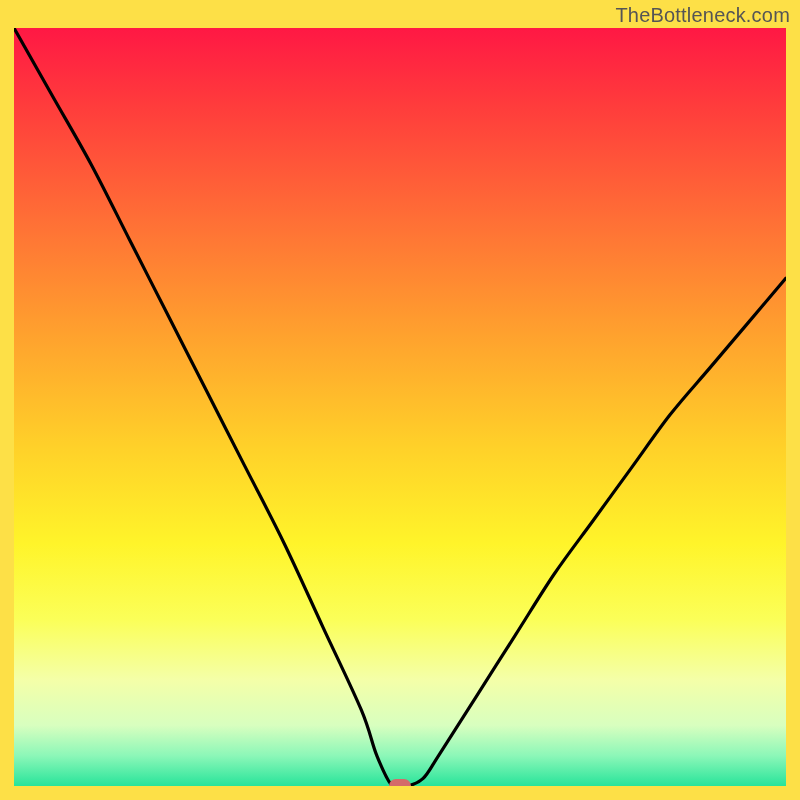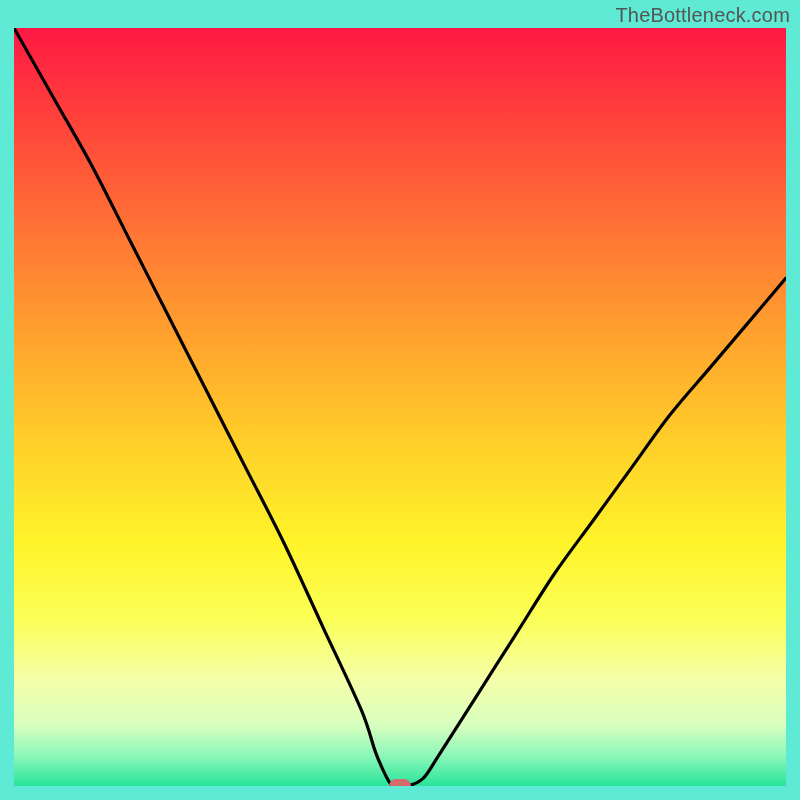--- a/index.html
+++ b/index.html
@@ -8,21 +8,21 @@
     width: 800px;
     height: 800px;
     background: #000;
     font-family: Arial, Helvetica, sans-serif;
     overflow: hidden;
   }
   .frame {
     position: relative;
     width: 800px;
     height: 800px;
-    background: #5eead4;
+    background: #fde047;
   }
   .watermark {
     position: absolute;
     top: 4px;
     right: 10px;
     color: #555;
     font-size: 20px;
     font-weight: 500;
     letter-spacing: 0.2px;
     z-index: 5;

